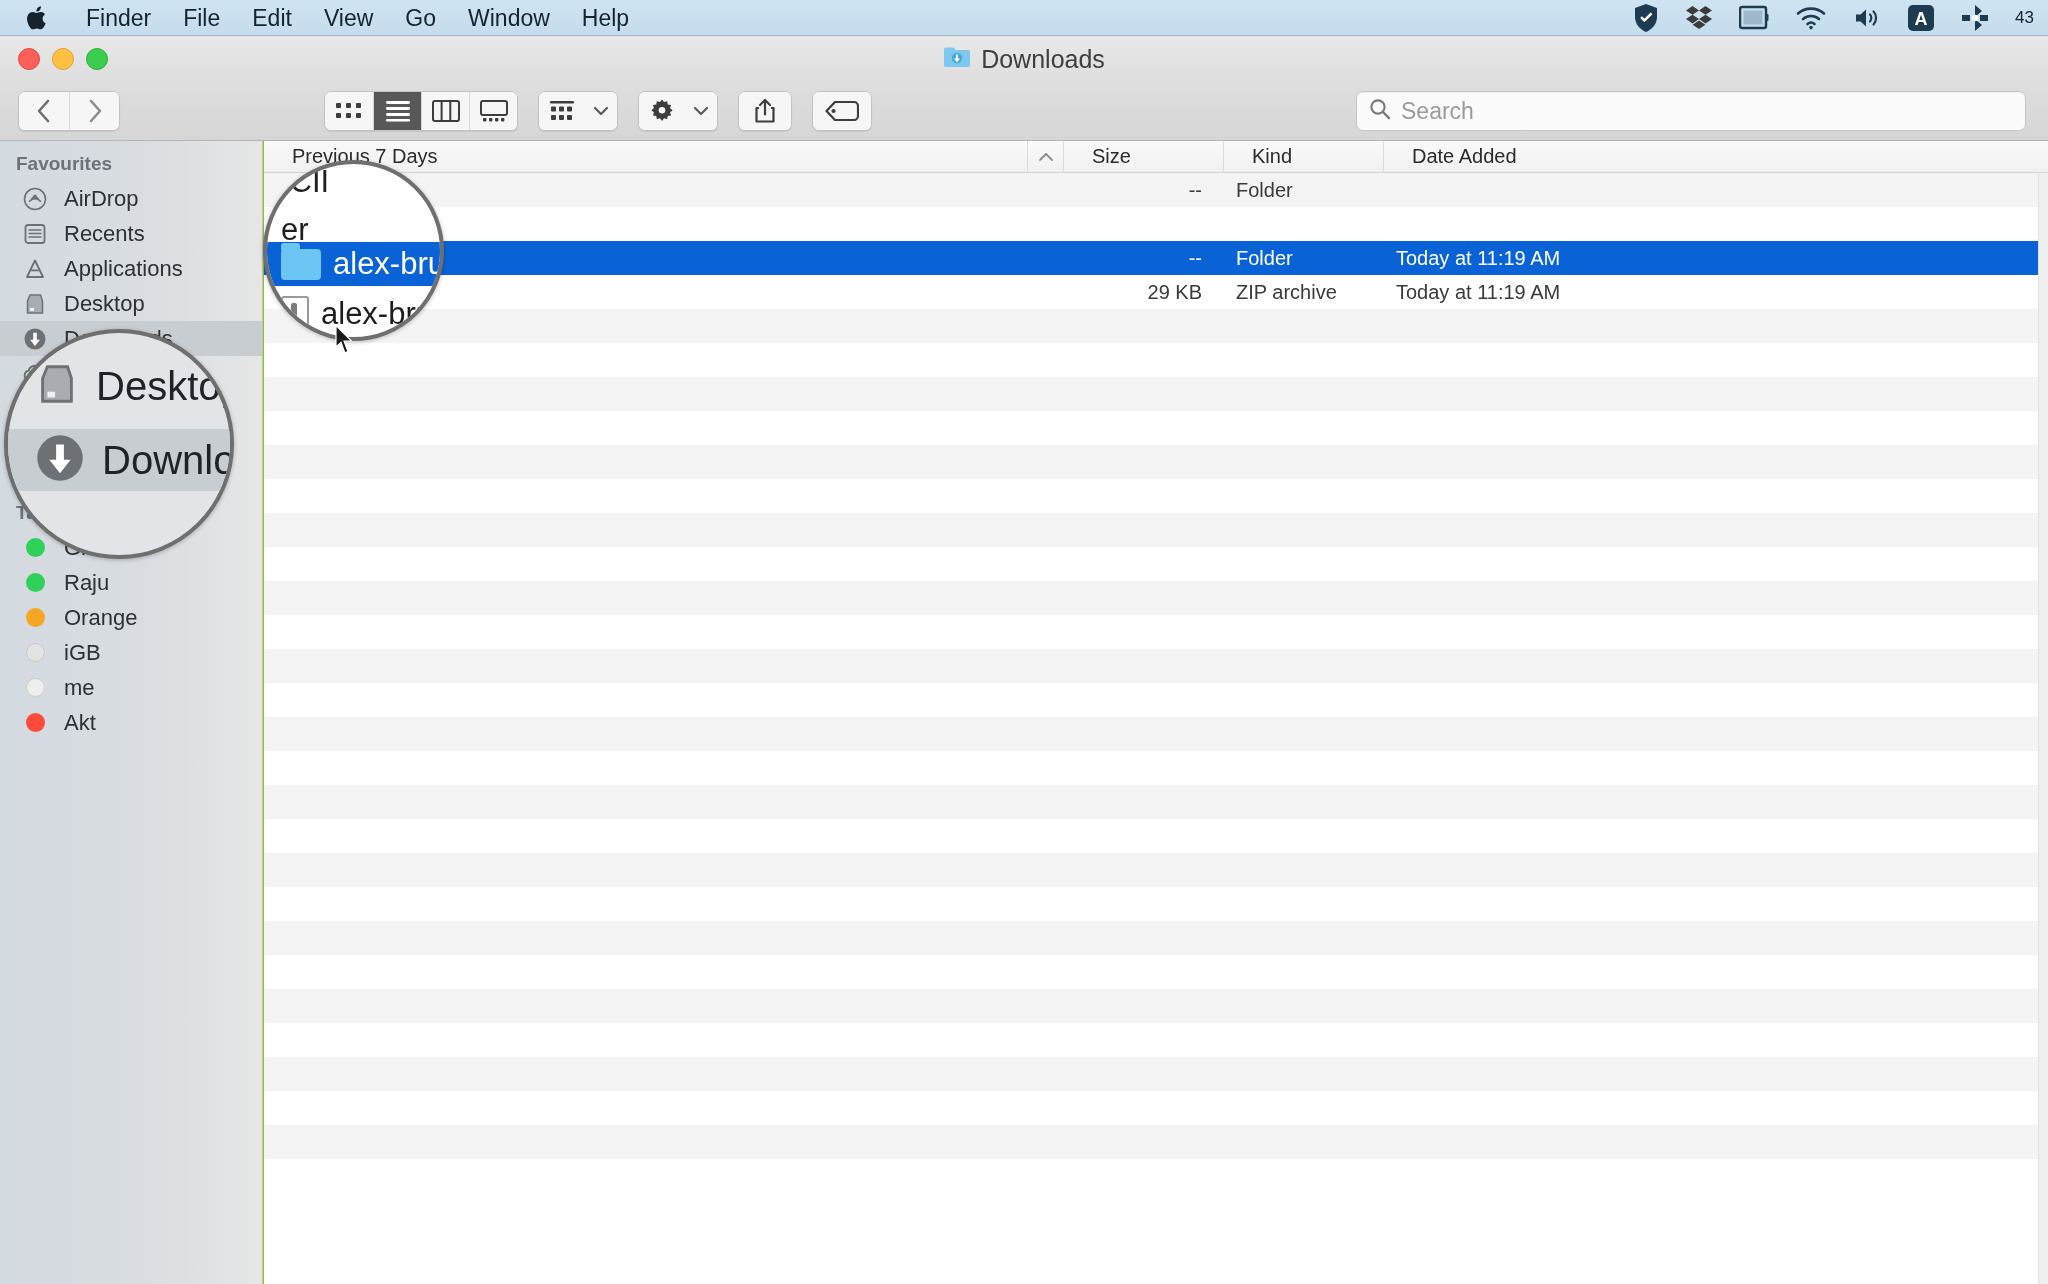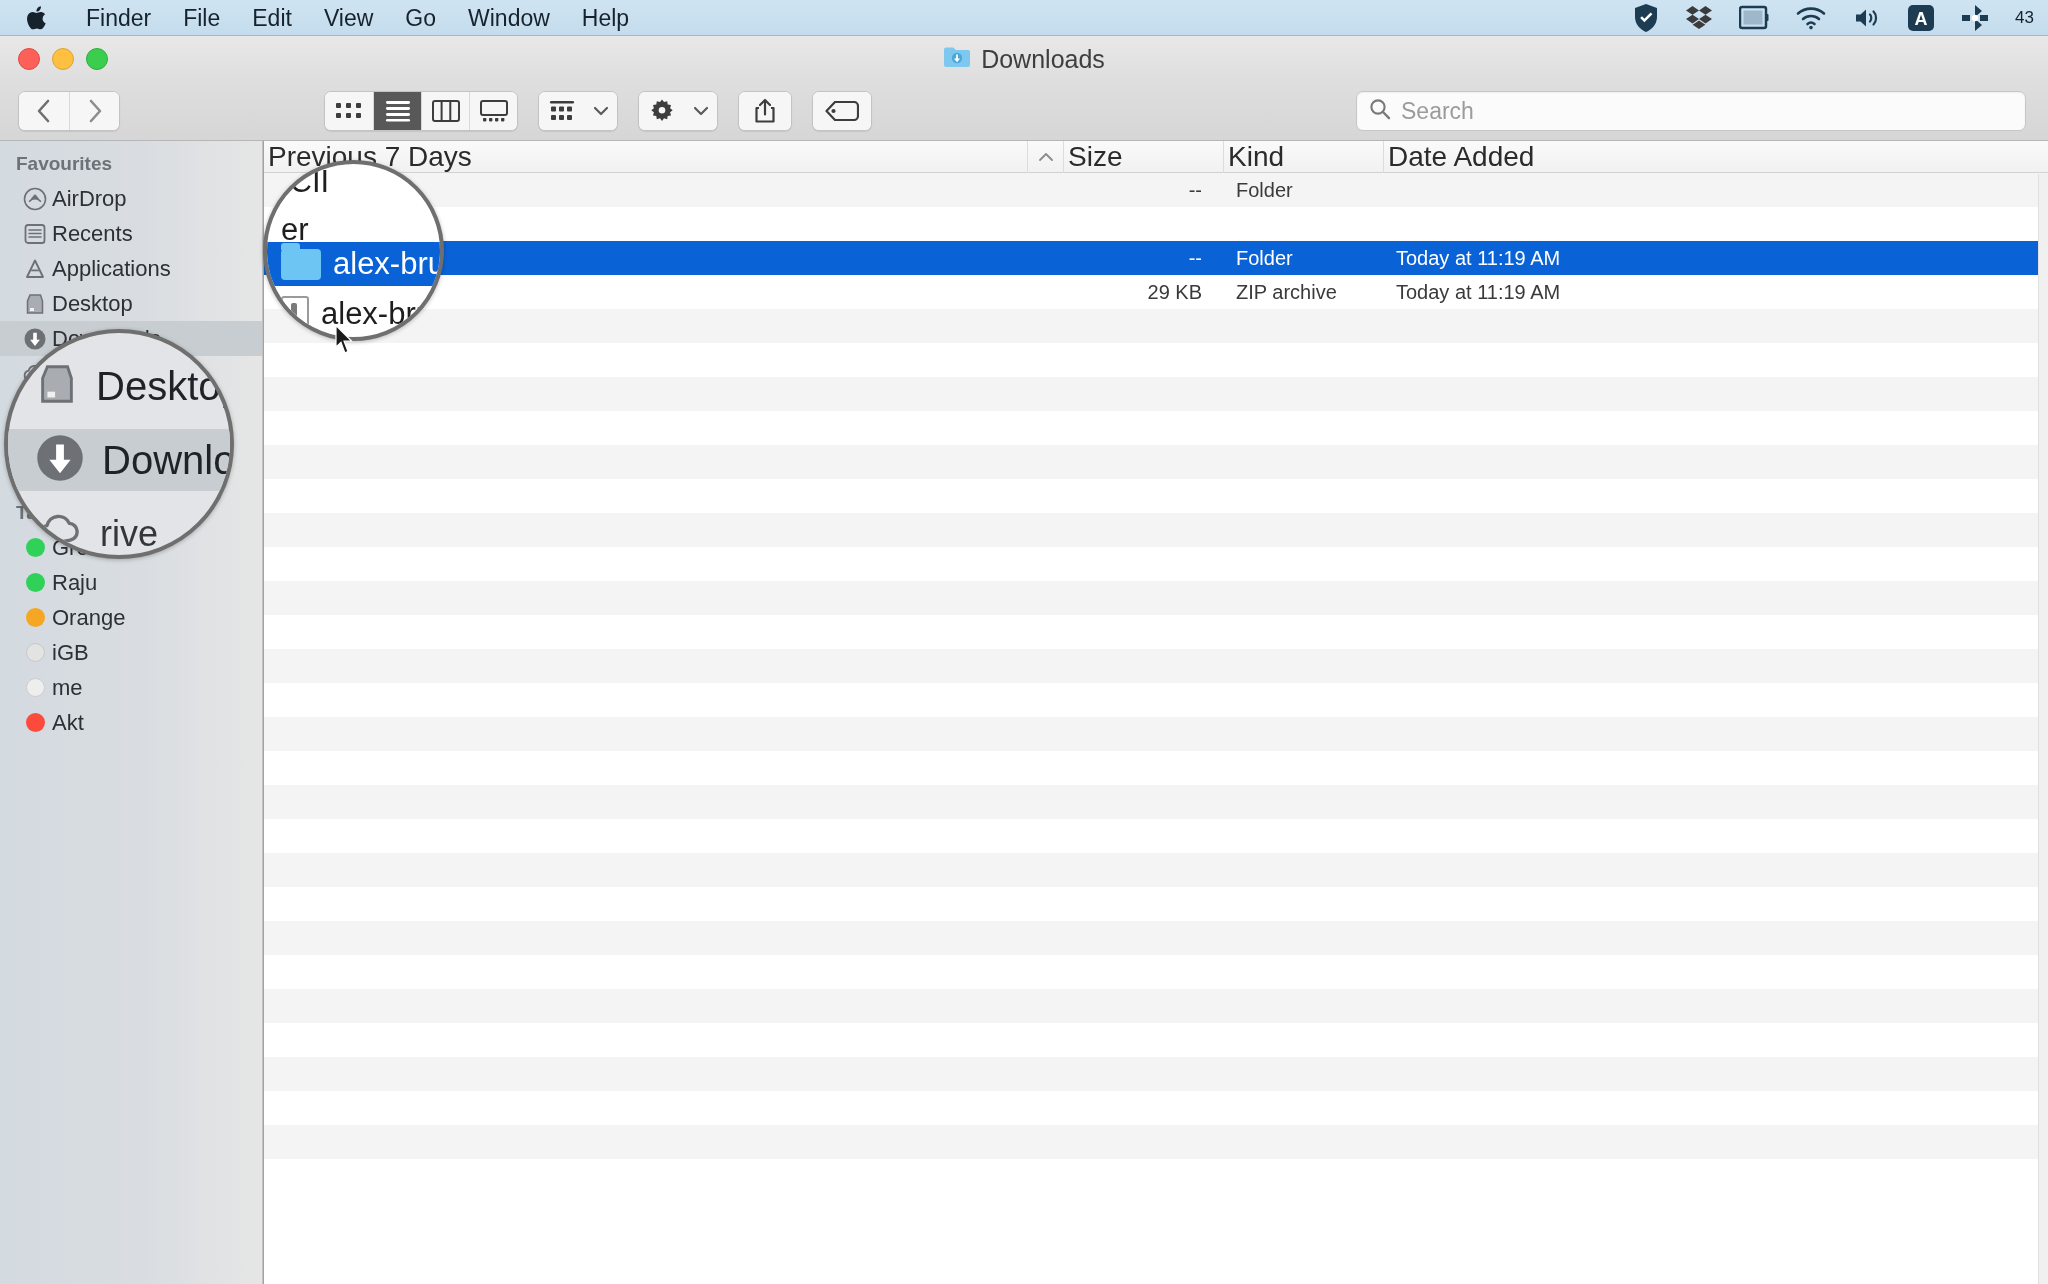--- a/index.html
+++ b/index.html
@@ -124,44 +124,44 @@
     background: linear-gradient(90deg, #d3dae0 0%, #d9dde1 55%, #e6e6e6 100%);
     border-right: 1px solid #c2c2c2;
     overflow: hidden;
   }
   .sb-header {
     font-size: 19px; color: #6c7278; font-weight: bold;
     padding: 12px 0 6px 16px;
   }
   .sb-item {
     display: flex; align-items: center;
-    height: 35px; padding-left: 22px; gap: 4px;
+    height: 35px; padding-left: 22px; gap: 16px;
   }
   .sb-item.selected { background: #c8cdd2; }
   .sb-label { font-size: 22px; color: #2d3034; white-space: nowrap; }
   .sb-ico { width: 26px; height: 26px; display: flex; align-items: center; justify-content: center; }
   .dot { width: 19px; height: 19px; border-radius: 50%; }
 
   
   #filelist {
     position: absolute; top: 105px; left: 264px;
     width: 1784px; height: 1143px;
     background: #ffffff; overflow: hidden;
   }
   #colheader {
     position: relative;
     height: 32px;
     background: linear-gradient(180deg, #fafafa 0%, #f1f1f1 100%);
     border-bottom: 1px solid #d2d2d2;
     display: flex; align-items: center;
   }
   .col {
-    font-size: 28px; color: #2b2b2b;
+    font-size: 20px; color: #2b2b2b;
     height: 32px; display: flex; align-items: center;
-    padding-left: 4px;
+    padding-left: 28px;
     border-right: 1px solid #dcdcdc;
   }
   .col.c-name { width: 764px; position: relative; }
   .col.c-sortarrow {
     width: 36px; justify-content: center; padding-left: 0;
     color: #8b8b8b; font-size: 16px;
   }
   .col.c-size { width: 160px; text-align: right; }
   .col.c-kind { width: 160px; }
   .col.c-date { flex: 1; border-right: none; }
@@ -699,28 +699,20 @@
     </div>
     <div class="lensA-item" id="lensA-downloads">
       <span>
         <svg width="52" height="52" viewBox="0 0 24 24">
             <circle cx="12" cy="12" r="10.5" fill="#6d7176"></circle>
             <path fill="#fff" d="M10.2 5.8h3.6v7h3.1L12 19l-4.9-6.2h3.1z"></path>
           </svg>
       </span>
       <span class="lbl">Downloads</span>
     </div>
-    <div class="lensA-item" id="lensA-iclouddrive">
-      <span>
-        <svg width="50" height="42" viewBox="0 0 26 22">
-            <path fill="none" stroke="#6d7176" stroke-width="1.8" stroke-linejoin="round" d="M7.3 17.5a5 5 0 01-.6-9.9 6.2 6.2 0 0111.7-1.1 4.4 4.4 0 01.6 8.7c-.3.1-.6.2-1 .2z"></path>
-          </svg>
-      </span>
-      <span class="lbl">rive</span>
-    </div>
   </div>
 
   <div id="cursor">
     <svg width="22" height="30" viewBox="0 0 22 30">
       <path fill="#1a1a1a" stroke="#ffffff" stroke-width="1.2" d="M2 1.5l15.5 15.5H10l4 10.5-3.2 1.3L7 18.4 2 23z"></path>
     </svg>
   </div>
 
 </div>
 

